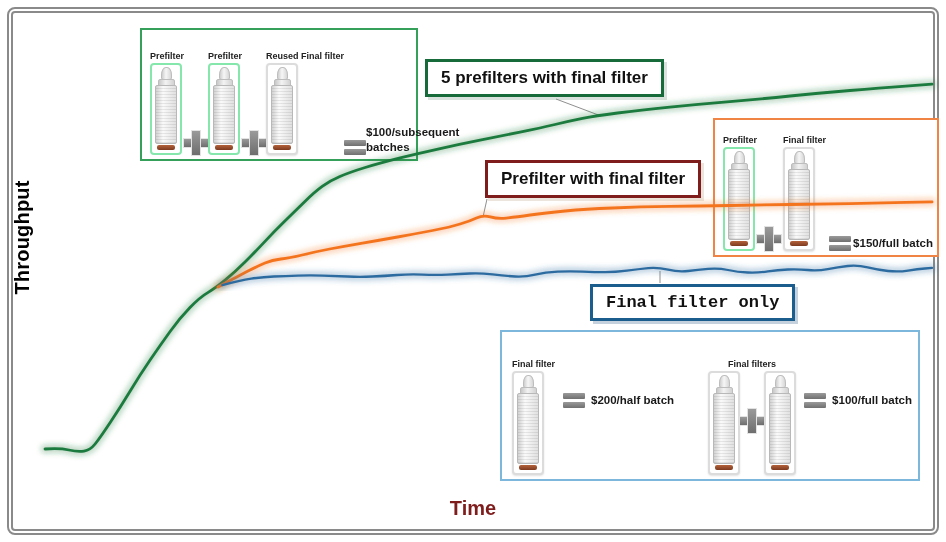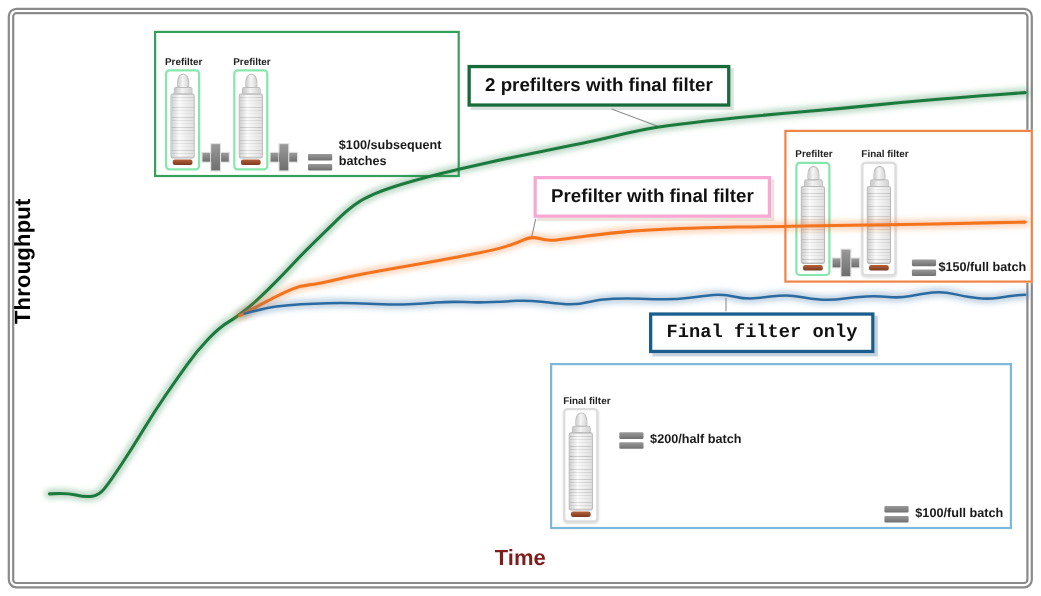--- a/index.html
+++ b/index.html
@@ -11,21 +11,21 @@
     border:2px solid #8a8a8a;border-radius:4px;background:#fff;}
   
   .y-label{position:absolute;left:-78px;top:226px;width:200px;text-align:center;
     font-size:20px;font-weight:bold;color:#000;transform:rotate(-90deg);letter-spacing:.2px;}
   .x-label{position:absolute;left:0;right:0;top:497px;text-align:center;
     font-size:20px;font-weight:bold;color:#7f1d1d;}
   
   .series-box{position:absolute;background:#fff;font-weight:bold;font-size:17px;color:#111;
     padding:6px 13px;white-space:nowrap;z-index:6;}
   .series-box.green{left:425px;top:59px;border:3px solid #176b3a;box-shadow:3px 3px 0 rgba(120,150,130,.28);}
-  .series-box.orange{left:485px;top:160px;border:3px solid #f9a8d4;box-shadow:3px 3px 0 rgba(180,150,120,.25);}
+  .series-box.orange{left:485px;top:160px;border:3px solid #7f1d1d;box-shadow:3px 3px 0 rgba(180,150,120,.25);}
   .series-box.blue{left:590px;top:284px;border:3px solid #1b5e8e;box-shadow:3px 3px 0 rgba(110,140,170,.4);font-family:Liberation Mono, monospace;}
   
   .callout{position:absolute;background:#fff;z-index:2;display:flex;align-items:flex-end;}
   .callout.c1{left:140px;top:28px;width:262px;height:120px;border:2px solid #35a05a;padding:5px 4px 4px 8px;}
   .callout.c2{left:713px;top:118px;width:210px;height:125px;border:2px solid #f08444;padding:6px 4px 4px 8px;}
   .callout.c3{left:500px;top:330px;width:400px;height:137px;border:2px solid #7db8dc;padding:6px 6px 4px 10px;justify-content:space-between;}
   .cgroup{display:flex;align-items:flex-start;}
   .cart-item{display:flex;flex-direction:column;align-items:flex-start;}
   .cart-label{font-size:9px;font-weight:bold;color:#222;white-space:nowrap;height:13px;line-height:13px;}
   .cart-label.center{align-self:center;}
@@ -88,20 +88,29 @@
       <div class="cart-label">Prefilter</div>
       <div class="cartridge pre">
         <div class="cart-tip"></div>
         <div class="cart-neck"></div>
         <div class="cart-body"></div>
         <div class="cart-base"></div>
       </div>
     </div>
     <div class="plus mt-mid"></div>
     <div class="gap4"></div>
+    <div class="cart-item">
+      <div class="cart-label">Reused Final filter</div>
+      <div class="cartridge fin">
+        <div class="cart-tip"></div>
+        <div class="cart-neck"></div>
+        <div class="cart-body"></div>
+        <div class="cart-base"></div>
+      </div>
+    </div>
     <div class="gap6"></div>
     <div class="equals mt-mid">
         <span></span>
         <span></span>
       </div>
     <div class="gap6"></div>
     <div class="price mt-mid" style="width:96px">$100/subsequent batches</div>
   </div>
 
   <div class="callout c2">
@@ -147,20 +156,38 @@
       </div>
       <div class="gap8"></div>
       <div class="equals mt-mid2">
           <span></span>
           <span></span>
         </div>
       <div class="gap6"></div>
       <div class="price mt-mid2" style="white-space:nowrap">$200/half batch</div>
     </div>
     <div class="cgroup">
+      <div class="cart-item">
+        <div class="cart-label center">Final filters</div>
+        <div class="cgroup">
+          <div class="cartridge fin tall">
+            <div class="cart-tip"></div>
+            <div class="cart-neck"></div>
+            <div class="cart-body"></div>
+            <div class="cart-base"></div>
+          </div>
+          <div class="plus" style="margin-top:38px"></div>
+          <div class="cartridge fin tall">
+            <div class="cart-tip"></div>
+            <div class="cart-neck"></div>
+            <div class="cart-body"></div>
+            <div class="cart-base"></div>
+          </div>
+        </div>
+      </div>
       <div class="gap8"></div>
       <div class="equals mt-mid2">
           <span></span>
           <span></span>
         </div>
       <div class="gap6"></div>
       <div class="price mt-mid2" style="white-space:nowrap">$100/full batch</div>
     </div>
   </div>
 
@@ -174,16 +201,16 @@
       <line x1="487" y1="199" x2="483" y2="217" stroke="#8f8f8f" stroke-width="1"></line>
       <line x1="660" y1="283" x2="660" y2="271" stroke="#8f8f8f" stroke-width="1"></line>
       <path d="M45.0,449.0 Q60.1,447.9 68.9,450.0 Q77.8,452.1 84.0,451.1 Q90.2,450.2 95.1,444.0 Q100.0,437.9 110.2,422.5 Q120.4,407.0 130.2,390.9 Q139.9,374.9 150.1,360.0 Q160.3,345.1 170.1,331.5 Q179.8,318.0 190.0,307.5 Q200.2,297.0 207.8,292.6 Q215.3,288.2 225.1,280.2 Q234.8,272.1 245.0,262.0 Q255.2,251.9 265.0,241.4 Q274.7,230.9 284.9,221.0 Q295.1,211.0 304.9,201.5 Q314.6,191.9 322.2,186.4 Q329.7,180.8 339.9,176.5 Q350.1,172.1 365.2,167.5 Q380.3,162.9 400.2,157.9 Q420.2,153.0 440.2,148.6 Q460.1,144.2 480.1,140.2 Q500.0,136.2 520.0,132.1 Q539.9,128.1 555.0,124.5 Q570.1,120.9 582.5,118.4 Q594.9,115.9 617.6,113.0 Q640.2,110.2 669.9,107.1 Q699.6,104.1 729.8,101.6 Q759.9,99.1 790.1,96.0 Q820.2,93.0 850.0,90.5 Q879.7,88.0 905.8,86.1 L932.0,84.2" fill="none" stroke="#1b7a3d" stroke-width="9" stroke-opacity="0.28" stroke-linecap="round" filter="url(#soften)"></path>
       <path d="M45.0,449.0 Q60.1,447.9 68.9,450.0 Q77.8,452.1 84.0,451.1 Q90.2,450.2 95.1,444.0 Q100.0,437.9 110.2,422.5 Q120.4,407.0 130.2,390.9 Q139.9,374.9 150.1,360.0 Q160.3,345.1 170.1,331.5 Q179.8,318.0 190.0,307.5 Q200.2,297.0 207.8,292.6 Q215.3,288.2 225.1,280.2 Q234.8,272.1 245.0,262.0 Q255.2,251.9 265.0,241.4 Q274.7,230.9 284.9,221.0 Q295.1,211.0 304.9,201.5 Q314.6,191.9 322.2,186.4 Q329.7,180.8 339.9,176.5 Q350.1,172.1 365.2,167.5 Q380.3,162.9 400.2,157.9 Q420.2,153.0 440.2,148.6 Q460.1,144.2 480.1,140.2 Q500.0,136.2 520.0,132.1 Q539.9,128.1 555.0,124.5 Q570.1,120.9 582.5,118.4 Q594.9,115.9 617.6,113.0 Q640.2,110.2 669.9,107.1 Q699.6,104.1 729.8,101.6 Q759.9,99.1 790.1,96.0 Q820.2,93.0 850.0,90.5 Q879.7,88.0 905.8,86.1 L932.0,84.2" fill="none" stroke="#1b7a3d" stroke-width="2.8" stroke-linecap="round" stroke-linejoin="round"></path>
       <path d="M218.0,287.0 Q240.1,275.2 249.0,270.6 Q257.9,266.0 265.0,263.0 Q272.1,259.9 280.9,259.0 Q289.8,258.0 302.2,255.0 Q314.6,251.9 329.7,249.0 Q344.8,246.2 362.5,243.1 Q380.3,240.1 397.6,237.0 Q414.9,233.9 432.6,230.5 Q450.4,227.1 460.1,224.0 Q469.9,221.0 476.5,217.9 Q483.2,214.8 490.3,216.9 Q497.4,219.0 506.2,218.1 Q515.1,217.1 530.2,215.0 Q545.3,212.9 565.2,211.0 Q585.2,209.1 612.7,208.0 Q640.2,206.8 669.9,206.4 Q699.6,206.1 729.8,205.5 Q759.9,204.9 790.1,204.5 Q820.2,204.1 850.0,203.6 Q879.7,203.0 905.8,202.4 L932.0,201.9" fill="none" stroke="#f4741d" stroke-width="9" stroke-opacity="0.28" stroke-linecap="round" filter="url(#soften)"></path>
       <path d="M218.0,287.0 Q240.1,275.2 249.0,270.6 Q257.9,266.0 265.0,263.0 Q272.1,259.9 280.9,259.0 Q289.8,258.0 302.2,255.0 Q314.6,251.9 329.7,249.0 Q344.8,246.2 362.5,243.1 Q380.3,240.1 397.6,237.0 Q414.9,233.9 432.6,230.5 Q450.4,227.1 460.1,224.0 Q469.9,221.0 476.5,217.9 Q483.2,214.8 490.3,216.9 Q497.4,219.0 506.2,218.1 Q515.1,217.1 530.2,215.0 Q545.3,212.9 565.2,211.0 Q585.2,209.1 612.7,208.0 Q640.2,206.8 669.9,206.4 Q699.6,206.1 729.8,205.5 Q759.9,204.9 790.1,204.5 Q820.2,204.1 850.0,203.6 Q879.7,203.0 905.8,202.4 L932.0,201.9" fill="none" stroke="#f4741d" stroke-width="2.8" stroke-linecap="round" stroke-linejoin="round"></path>
       <path d="M222.4,285.1 Q240.1,280.2 251.2,278.6 Q262.3,277.1 273.8,276.5 Q285.4,276.0 297.8,275.6 Q310.2,275.2 322.6,275.6 Q335.0,276.0 347.5,276.5 Q359.9,277.1 372.3,276.5 Q384.7,276.0 397.1,275.0 Q409.6,274.1 422.4,274.6 Q435.3,275.2 447.7,274.6 Q460.1,274.1 469.9,273.5 Q479.6,272.9 492.5,274.4 Q505.4,276.0 515.1,276.5 Q524.9,277.1 535.1,274.6 Q545.3,272.1 557.7,271.6 Q570.1,271.0 582.5,271.6 Q594.9,272.1 605.1,272.1 Q615.3,272.1 626.9,270.6 Q638.4,269.1 648.2,268.1 Q657.9,267.2 668.1,269.7 Q678.3,272.1 688.1,271.0 Q697.8,269.9 708.0,268.9 Q718.2,267.9 728.0,270.0 Q737.7,272.1 747.9,272.5 Q758.1,272.9 767.9,271.4 Q777.7,269.9 787.9,269.5 Q798.1,269.1 807.8,270.0 Q817.6,271.0 827.8,269.1 Q838.0,267.2 847.7,266.0 Q857.5,264.9 867.7,267.4 Q877.9,269.9 888.1,271.0 Q898.3,272.1 908.1,270.6 Q917.8,269.1 924.9,268.5 L932.0,267.9" fill="none" stroke="#2c6ba0" stroke-width="9" stroke-opacity="0.28" stroke-linecap="round" filter="url(#soften)"></path>
       <path d="M222.4,285.1 Q240.1,280.2 251.2,278.6 Q262.3,277.1 273.8,276.5 Q285.4,276.0 297.8,275.6 Q310.2,275.2 322.6,275.6 Q335.0,276.0 347.5,276.5 Q359.9,277.1 372.3,276.5 Q384.7,276.0 397.1,275.0 Q409.6,274.1 422.4,274.6 Q435.3,275.2 447.7,274.6 Q460.1,274.1 469.9,273.5 Q479.6,272.9 492.5,274.4 Q505.4,276.0 515.1,276.5 Q524.9,277.1 535.1,274.6 Q545.3,272.1 557.7,271.6 Q570.1,271.0 582.5,271.6 Q594.9,272.1 605.1,272.1 Q615.3,272.1 626.9,270.6 Q638.4,269.1 648.2,268.1 Q657.9,267.2 668.1,269.7 Q678.3,272.1 688.1,271.0 Q697.8,269.9 708.0,268.9 Q718.2,267.9 728.0,270.0 Q737.7,272.1 747.9,272.5 Q758.1,272.9 767.9,271.4 Q777.7,269.9 787.9,269.5 Q798.1,269.1 807.8,270.0 Q817.6,271.0 827.8,269.1 Q838.0,267.2 847.7,266.0 Q857.5,264.9 867.7,267.4 Q877.9,269.9 888.1,271.0 Q898.3,272.1 908.1,270.6 Q917.8,269.1 924.9,268.5 L932.0,267.9" fill="none" stroke="#2c6ba0" stroke-width="2.3" stroke-linecap="round" stroke-linejoin="round"></path>
     </svg>
 
-  <div class="series-box green">2 prefilters with final filter</div>
+  <div class="series-box green">5 prefilters with final filter</div>
   <div class="series-box orange">Prefilter with final filter</div>
   <div class="series-box blue">Final filter only</div>
 </div>
 
 </body></html>

